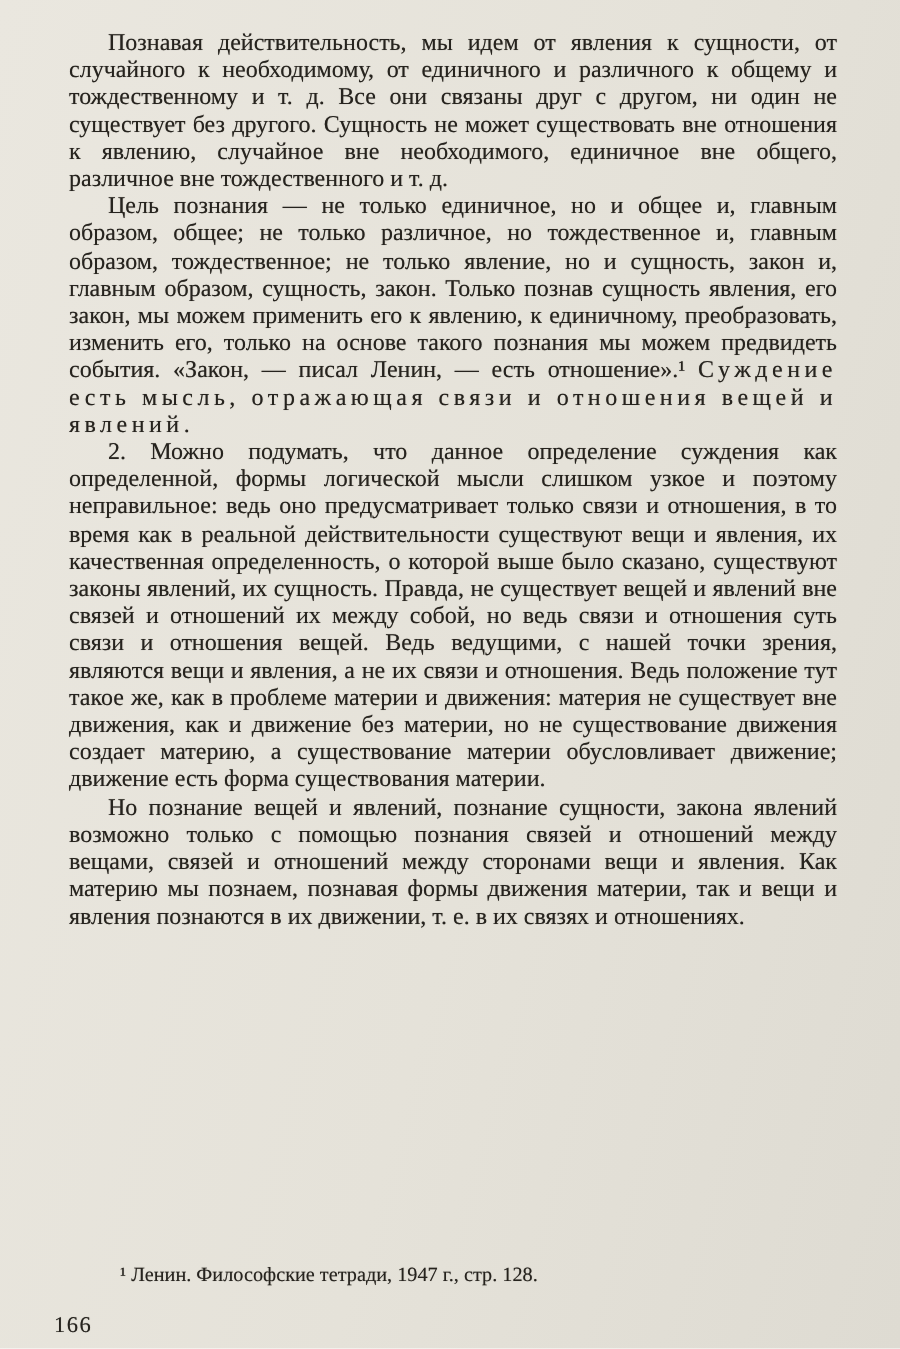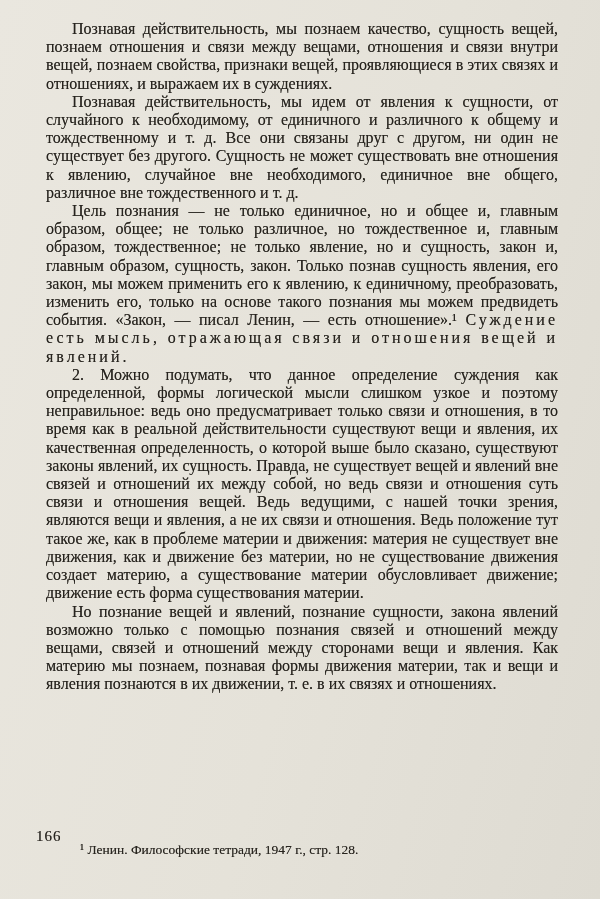--- a/index.html
+++ b/index.html
@@ -38,32 +38,31 @@
     width: 512px;
     font-size: 13.5px;
     line-height: 16px;
     text-indent: 34px;
     text-shadow: 0 0 0.5px rgba(40, 36, 30, 0.5);
     margin-top: 16px;
   }
   .page-number {
     position: absolute;
     left: 36px;
-    top: 828px;
+    top: 876px;
     font-size: 15px;
     letter-spacing: 1px;
     text-shadow: 0 0 0.5px rgba(40, 36, 30, 0.5);
   }
 </style>
 </head>
 <body>
 
 <div class="page">
   <div class="text-block">
-    <p>Познавая действительность, мы познаем качество, сущность вещей, познаем отношения и связи между вещами, отношения и связи внутри вещей, познаем свойства, признаки вещей, проявляющиеся в этих связях и отношениях, и выражаем их в суждениях.</p>
     <p>Познавая действительность, мы идем от явления к сущности, от случайного к необходимому, от единичного и различного к общему и тождественному и т. д. Все они связаны друг с другом, ни один не существует без другого. Сущность не может существовать вне отношения к явлению, случайное вне необходимого, единичное вне общего, различное вне тождественного и т. д.</p>
     <p><span>Цель познания — не только единичное, но и общее и, главным образом, общее; не только различное, но тождественное и, главным образом, тождественное; не только явление, но и сущность, закон и, главным образом, сущность, закон. Только познав сущность явления, его закон, мы можем применить его к явлению, к единичному, преобразовать, изменить его, только на основе такого познания мы можем предвидеть события. «Закон, — писал Ленин, — есть отношение».¹</span>
       <span class="emph">Суждение есть мысль, отражающая связи и отношения вещей и явлений.</span></p>
     <p>2. Можно подумать, что данное определение суждения как определенной, формы логической мысли слишком узкое и поэтому неправильное: ведь оно предусматривает только связи и отношения, в то время как в реальной действительности существуют вещи и явления, их качественная определенность, о которой выше было сказано, существуют законы явлений, их сущность. Правда, не существует вещей и явлений вне связей и отношений их между собой, но ведь связи и отношения суть связи и отношения вещей. Ведь ведущими, с нашей точки зрения, являются вещи и явления, а не их связи и отношения. Ведь положение тут такое же, как в проблеме материи и движения: материя не существует вне движения, как и движение без материи, но не существование движения создает материю, а существование материи обусловливает движение; движение есть форма существования материи.</p>
     <p>Но познание вещей и явлений, познание сущности, закона явлений возможно только с помощью познания связей и отношений между вещами, связей и отношений между сторонами вещи и явления. Как материю мы познаем, познавая формы движения материи, так и вещи и явления познаются в их движении, т. е. в их связях и отношениях.</p>
   </div>
   <div class="footnote">¹ Ленин. Философские тетради, 1947 г., стр. 128.</div>
   <div class="page-number">166</div>
 </div>
 

